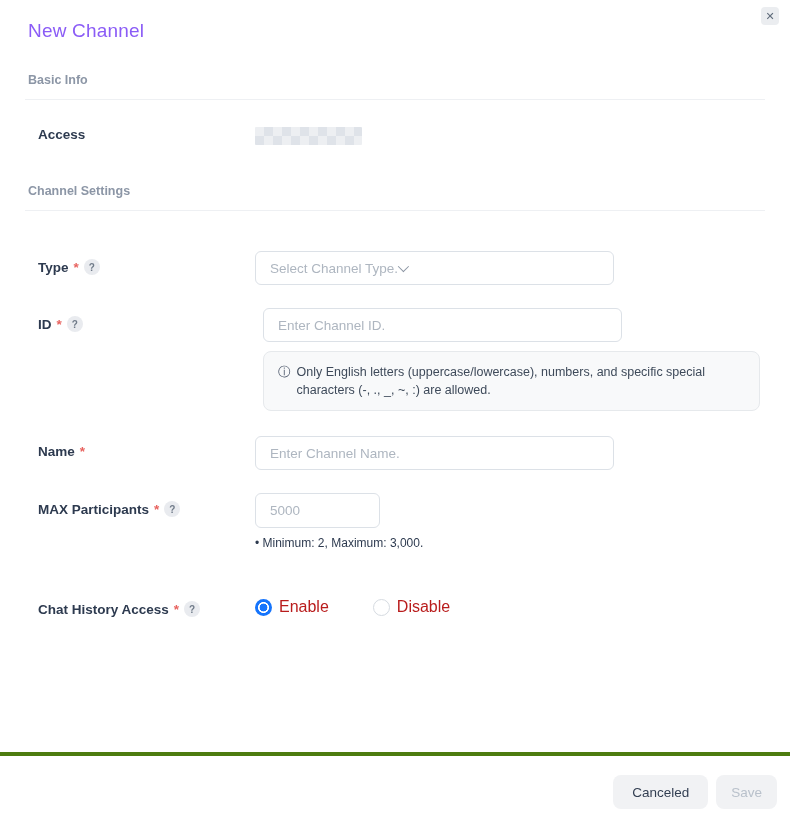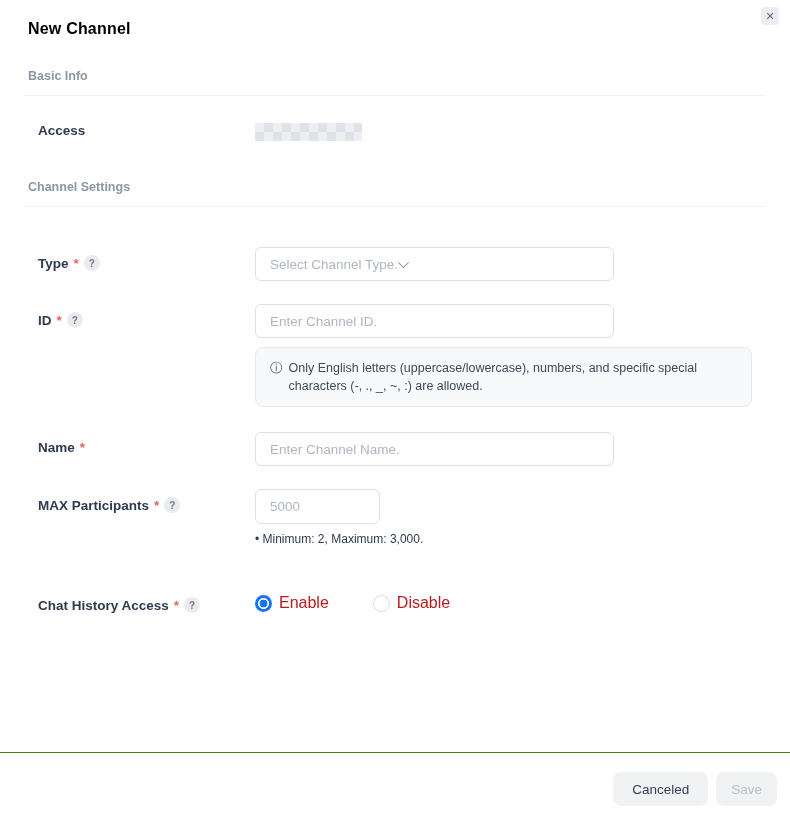--- a/index.html
+++ b/index.html
@@ -17,21 +17,21 @@
   .close-btn {
     position: absolute; top: 7px; right: 11px;
     width: 18px; height: 18px;
     background: #ebedf0; border-radius: 4px;
     display: flex; align-items: center; justify-content: center;
     font-size: 11px; color: #5f6b7a; cursor: pointer; user-select: none;
   }
 
   .title {
     padding: 20px 0 0 28px;
-    font-size: 16px; font-weight: bold; color: #000000;
+    font-size: 19px; font-weight: normal; color: #8b5cf6;
     letter-spacing: .2px;
   }
 
   .section-head {
     margin: 0 28px; font-size: 12.5px; font-weight: bold;
     color: #8c96a6;
   }
   .section-head.basic { margin-top: 31px; }
   .section-head.settings { margin-top: 39px; }
   .divider { border: none; border-top: 1px solid #eef0f3; margin: 12px 25px 0 25px; }
@@ -96,41 +96,41 @@
     padding: 11px 14px 11px 14px;
     display: flex; gap: 6px;
     font-size: 12.5px; color: #3e4a5a; line-height: 1.45;
   }
   .info-icon { color: #4a5568; font-size: 12.5px; flex: 0 0 auto; font-style: normal; }
 
   .minmax-note { margin-top: 8px; font-size: 12px; color: #2d3a4f; }
 
   
   .row-type { margin-top: 40px; }
-  .row-id { margin-top: 23px; }
+  .row-id { margin-top: 23px; gap: 8px; }
   .row-name { margin-top: 25px; justify-content: center; }
   .row-max { margin-top: 23px; }
   .row-chat { margin-top: 43px; }
 
   
   .radio-group { display: flex; align-items: center; padding-top: 5px; }
   .radio-item { display: flex; align-items: center; gap: 7px; cursor: pointer; }
   .radio-item + .radio-item { margin-left: 44px; }
   .radio-dot { width: 17px; height: 17px; border-radius: 50%; }
   .radio-dot.selected {
     background: radial-gradient(circle at center,
       #1574fc 0 3.6px, #ffffff 4.2px 5.2px, #1574fc 5.8px 100%);
   }
   .radio-dot.unselected { background: #fff; border: 1px solid #d6dbe1; }
   .radio-label { font-size: 16px; color: #b91c1c; }
 
   
   .footer {
     position: absolute; top: 752px; left: 0; right: 0;
-    border-top: 1px solid #4d7c0f;
+    border-top: 4px solid #4d7c0f;
     padding: 19px 13px 0 0;
     display: flex; justify-content: flex-end; gap: 8px;
   }
   .btn {
     border: none; border-radius: 8px; background: #f1f2f4;
     font-family: "Liberation Sans", sans-serif;
     font-size: 13.5px; height: 34px; cursor: pointer;
   }
   .btn-cancel { color: #333f52; padding: 0 19px; }
   .btn-save { color: #b9c1cb; padding: 0 15px; cursor: default; }

